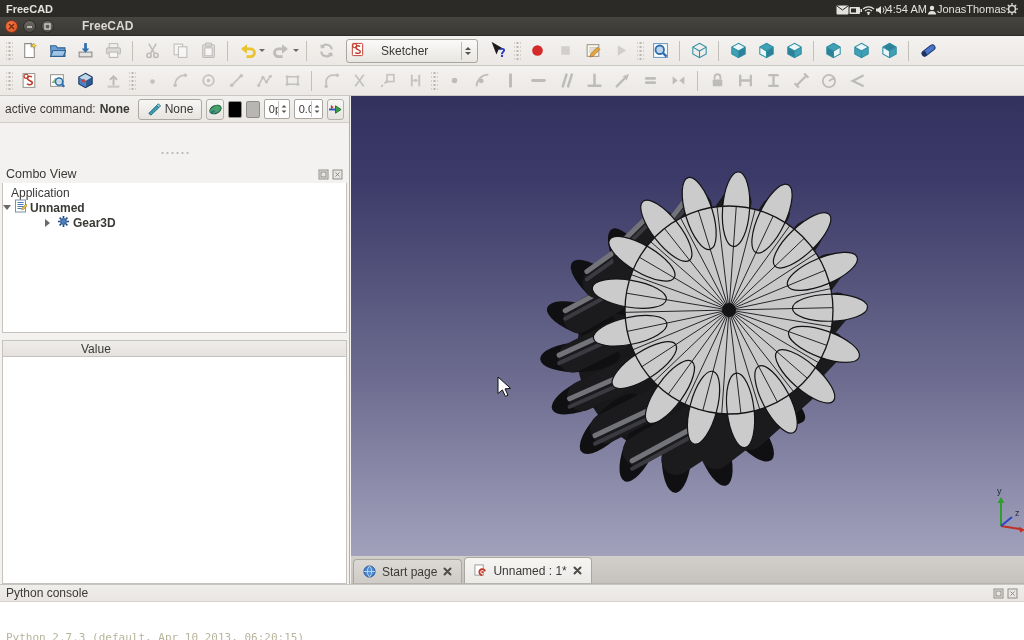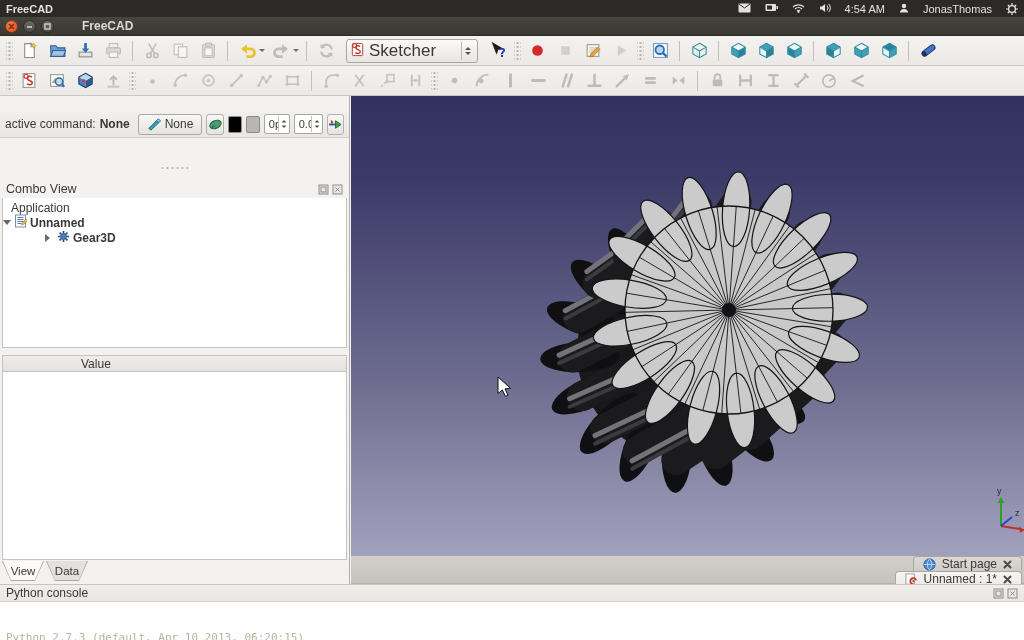--- a/index.html
+++ b/index.html
@@ -3,21 +3,21 @@
 <meta charset="utf-8">
 <style>
   * { margin:0; padding:0; box-sizing:border-box; }
   html,body { width:1024px; height:640px; overflow:hidden; }
   body { font-family:"Liberation Sans",sans-serif; background:#f3f2f0; position:relative; font-size:12px; color:#3a3936; }
 
   
   .ubar { position:absolute; left:0; top:0; width:1024px; height:17px; background:#2b2a26; color:#e4e2dd; display:flex; align-items:center; padding:0 6px; font-size:11px; }
   .ubar .appname { font-weight:bold; }
   .ubar .spacer { flex:1; }
-  .ubar .ind { display:flex; align-items:flex-start; gap:14px; }
+  .ubar .ind { display:flex; align-items:flex-end; gap:0; }
   .ubar svg { display:block; }
   .ubar .time, .ubar .uname { font-size:11px; }
 
   
   .titlebar { position:absolute; left:0; top:17px; width:1024px; height:19px; background:linear-gradient(#474540,#3a3833); border-bottom:1px solid #2c2a27; display:flex; align-items:center; }
   .wbtn { width:13px; height:13px; border-radius:50%; margin-left:5px; display:inline-flex; align-items:center; justify-content:center; font-size:9px; color:#2e2c28; }
   .wbtn.close { background:radial-gradient(circle at 35% 30%,#f07a4a,#dc4f22); border:1px solid #8c3415; }
   .wbtn.minmax { background:linear-gradient(#6a6861,#4d4b45); border:1px solid #2e2c28; color:#d8d5d0; }
   .wtitle { position:absolute; left:82px; font-weight:bold; color:#dcd9d4; font-size:12px; }
 
@@ -27,28 +27,28 @@
   .tbtn { width:26px; height:26px; display:inline-flex; align-items:center; justify-content:center; border-radius:3px; margin:0 1px; }
   .tbtn svg { display:block; }
   .tbtn.dis { opacity:.5; filter:grayscale(75%); }
   .tbsep { width:1px; height:20px; background:#c3c0ba; margin:0 5px; display:inline-block; }
   .tbhandle { width:7px; height:22px; margin:0 2px; display:inline-block;
     background:radial-gradient(circle,#b8b5af 1px,transparent 1.2px); background-size:4px 4px; background-position:center; }
   .dd { display:inline-flex; align-items:center; margin:0 2px 0 -2px; }
   .tri { width:0; height:0; border:3.5px solid transparent; border-top-color:#6d6b66; margin-top:3px; }
 
   .wbcombo { display:inline-flex; align-items:center; height:24px; width:132px; background:linear-gradient(#fbfaf9,#e8e6e2); border:1px solid #a9a6a0; border-radius:3px; margin:0 6px; padding:0 3px; }
-  .wbcombo .lbl { flex:1; padding-left:4px; font-size:17px; }
+  .wbcombo .lbl { flex:1; padding-left:16px; font-size:12px; }
   .wbcombo .spin { display:flex; flex-direction:column; gap:2px; border-left:1px solid #bcb9b3; padding:2px 3px; }
   .tri-up { width:0;height:0;border:3px solid transparent;border-bottom-color:#55534e; }
   .tri-dn { width:0;height:0;border:3px solid transparent;border-top-color:#55534e; }
 
   
   .ldock { position:absolute; left:0; top:96px; width:350px; height:488px; background:#f3f2f0; border-right:1px solid #b2afa9; display:flex; flex-direction:column; }
-  .tray { height:27px; background:linear-gradient(#f2f0ee,#e9e6e3); border-bottom:1px solid #d2cfca; display:flex; align-items:center; padding:0 5px; gap:4px; white-space:nowrap;margin-top:15px; }
+  .tray { height:27px; background:linear-gradient(#f2f0ee,#e9e6e3); border-bottom:1px solid #d2cfca; display:flex; align-items:center; padding:0 5px; gap:4px; white-space:nowrap; }
   .tray b { margin-right:4px; }
   .traybtn { height:21px; display:inline-flex; align-items:center; gap:4px; padding:0 8px; background:linear-gradient(#f8f7f5,#e6e3e0); border:1px solid #aba8a2; border-radius:3px; }
   .trayico { width:24px; height:21px; display:inline-flex; align-items:center; justify-content:center; background:linear-gradient(#f8f7f5,#e6e3e0); border:1px solid #b4b1ab; border-radius:3px; }
   .swatch { width:19px; height:17px; border:1px solid #8f8d88; border-radius:2px; }
   .spinbox { height:20px; background:#fff; border:1px solid #a9a6a0; border-radius:2px; display:inline-flex; align-items:center; overflow:hidden; }
   .spinbox .val { padding:0 2px 0 4px; font-size:11px; overflow:hidden; }
   .spinbox .arr { display:flex; flex-direction:column; gap:2px; padding:1px 2px; border-left:1px solid #c6c3bd; }
   .spinbox .arr i { transform:scale(.8); }
 
   .dockgap { height:42px; position:relative; }
@@ -79,21 +79,21 @@
   .btab { position:relative; height:20px; min-width:42px; margin-right:2px; }
   .btab .bg { position:absolute; inset:0; background:#aaa7a1; clip-path:polygon(0 0,100% 0,calc(100% - 9px) 100%,9px 100%); }
   .btab .fg { position:absolute; inset:0 1px 1px 1px; background:#e3e1dd; clip-path:polygon(0 0,100% 0,calc(100% - 8px) 100%,8px 100%); display:flex; align-items:center; justify-content:center; font-size:11.5px; }
   .btab.active .fg { background:#fbfaf9; }
 
   
   .viewport { position:absolute; left:351px; top:96px; width:673px; height:460px; background:linear-gradient(#33315e,#3c3a68 18%,#6b6a8e 60%,#a2a1bc); }
   .viewport svg { position:absolute; left:0; top:0; }
 
   
-  .mdibar { position:absolute; left:351px; top:556px; width:673px; height:28px; background:linear-gradient(#d2cfcb,#c6c3be); border-bottom:1px solid #b5b2ad; display:flex; align-items:flex-end; padding-left:2px;flex-direction:column; }
+  .mdibar { position:absolute; left:351px; top:556px; width:673px; height:28px; background:linear-gradient(#d2cfcb,#c6c3be); border-bottom:1px solid #b5b2ad; display:flex; align-items:flex-end; padding-left:2px; }
   .mditab { height:24px; display:flex; align-items:center; gap:6px; padding:0 9px; border:1px solid #aaa7a1; border-bottom:none; border-radius:4px 4px 0 0; background:linear-gradient(#dcd9d5,#cfccc7); font-size:12px; margin-right:2px; }
   .mditab.active { background:linear-gradient(#f6f5f3,#eceae7); height:26px; }
   .mditab svg { display:block; }
 
   
   .pycon { position:absolute; left:0; top:584px; width:1024px; height:56px; background:#fff; }
   .pyhead { height:18px; background:linear-gradient(#f0eeec,#e8e5e2); border-top:1px solid #c9c6c1; border-bottom:1px solid #d5d2cd; display:flex; align-items:center; padding:0 6px; font-size:12px; }
   .pyhead .sp { flex:1; }
   .pybody { padding:3px 0 0 6px; font-family:"DejaVu Sans Mono",monospace; font-size:11px; line-height:13px; color:#b7b49b; white-space:pre; }
 </style>
@@ -752,30 +752,20 @@
   </div>
 
   <div class="hsplit"></div>
 
   <div class="phead">
     <span class="c1">Property</span>
     <span class="c2">Value</span>
   </div>
   <div class="pbody"></div>
 
-  <div class="btabs">
-    <span class="btab active">
-        <span class="bg"></span>
-        <span class="fg">View</span>
-      </span>
-    <span class="btab">
-        <span class="bg"></span>
-        <span class="fg">Data</span>
-      </span>
-  </div>
 </div>
 
 <div class="viewport">
   <svg id="gear-svg" width="673" height="460" viewBox="0 0 673 460">
       <line x1="378" y1="214" x2="330" y2="256" stroke="#18181b" stroke-width="208" stroke-linecap="round"></line>
       <ellipse cx="352.73844228172584" cy="157.59286996055306" rx="15" ry="40" fill="#101013" transform="rotate(13.01070456591576 352.73844228172584 157.59286996055306)"></ellipse>
       <ellipse cx="386.7517215877688" cy="172.4521568391836" rx="15" ry="40" fill="#101013" transform="rotate(34.18717515415106 386.7517215877688 172.4521568391836)"></ellipse>
       <ellipse cx="413.10036642123833" cy="198.59504289126312" rx="15" ry="40" fill="#101013" transform="rotate(55.36364574238635 413.10036642123833 198.59504289126312)"></ellipse>
       <ellipse cx="428.2258462944932" cy="232.49078649272576" rx="15" ry="40" fill="#101013" transform="rotate(76.54011633062164 428.2258462944932 232.49078649272576)"></ellipse>
       <ellipse cx="430.0853813374729" cy="269.56157964739486" rx="15" ry="40" fill="#101013" transform="rotate(97.71658691885695 430.0853813374729 269.56157964739486)"></ellipse>

